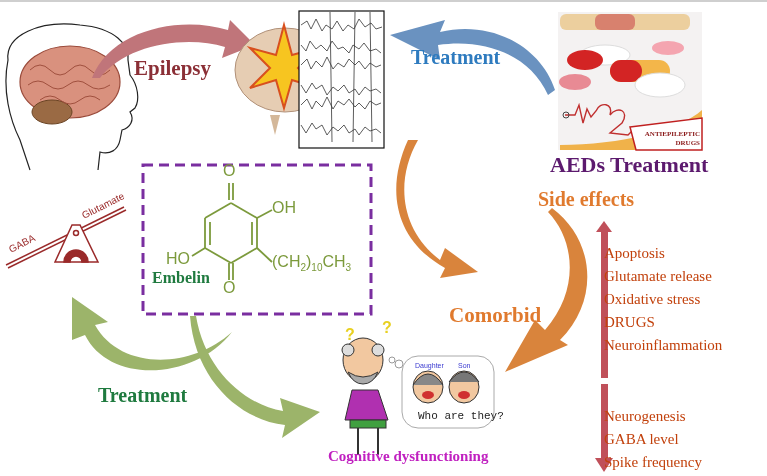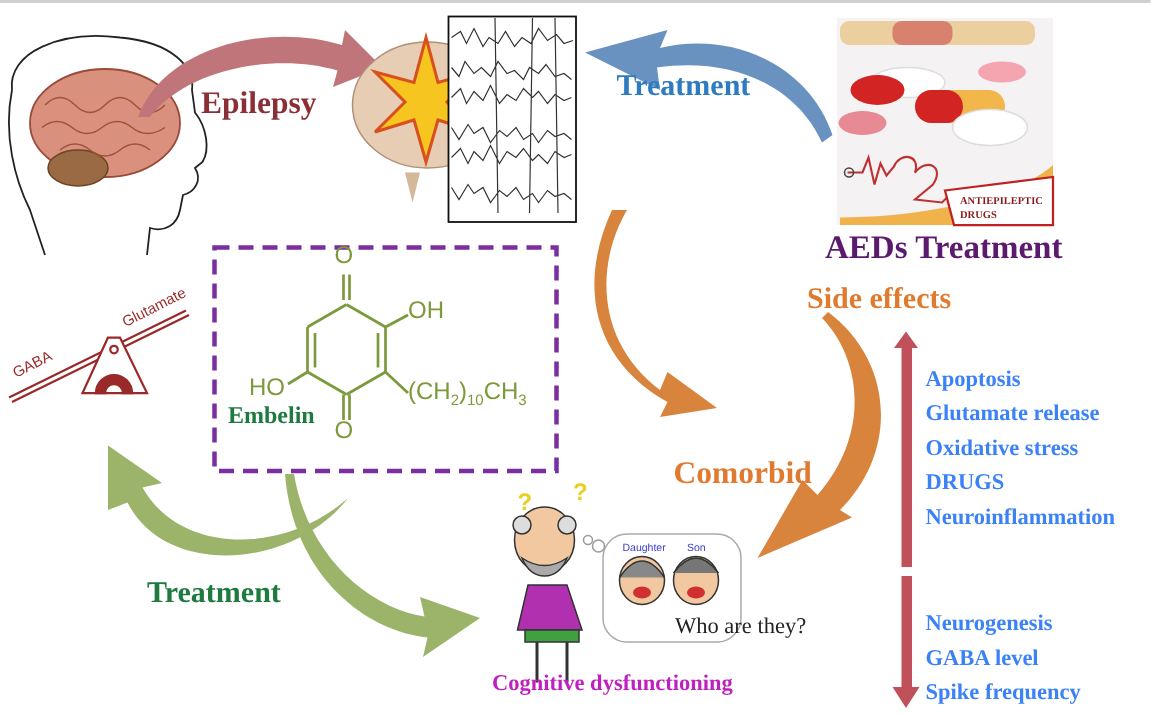--- a/index.html
+++ b/index.html
@@ -8,28 +8,28 @@
   svg.art { position: absolute; left: 0; top: 0; }
   .lbl { position: absolute; font-family: "Liberation Serif", serif; font-weight: bold; white-space: nowrap; }
   .epilepsy { left: 134px; top: 56px; font-size: 21px; color: #8b2f36; }
   .treat-top { left: 411px; top: 46px; font-size: 20px; color: #2e7bbf; }
   .aeds { left: 550px; top: 152px; font-size: 22px; color: #5c1a6e; }
   .side { left: 538px; top: 188px; font-size: 20px; color: #e07a2e; }
   .comorbid { left: 449px; top: 303px; font-size: 21px; color: #e07a2e; }
   .embelin { left: 152px; top: 269px; font-size: 16px; color: #1f7a3f; }
   .treat-bottom { left: 98px; top: 384px; font-size: 20px; color: #1f7a3f; }
   .cog { left: 328px; top: 448px; font-size: 15px; color: #c020c0; }
-  .effects { position: absolute; left: 617px; font-family: "Liberation Serif", serif; font-weight: bold; font-size: 15px; color: #3b82f6; line-height: 23px; white-space: nowrap; }
+  .effects { position: absolute; left: 604px; font-family: "Liberation Serif", serif; font-weight: normal; font-size: 15px; color: #c2410c; line-height: 23px; white-space: nowrap; }
   .effects.up { top: 242px; }
   .effects.down { top: 405px; }
   .chem { position: absolute; font-family: "Liberation Sans", sans-serif; font-size: 16px; color: #7c9a3c; white-space: nowrap; }
   .seesaw-txt { position: absolute; font-family: "Liberation Sans", sans-serif; font-size: 10px; color: #9a2a2a; white-space: nowrap; }
   .small-blue { position: absolute; font-family: "Liberation Sans", sans-serif; font-size: 7px; color: #3a3ad0; }
-  .who { position: absolute; font-family: Liberation Serif, serif; font-size: 15px; color: #222; margin-left: 32px; }
-  .drugs-label { position: absolute; font-family: "Liberation Serif", serif; font-size: 7px; font-weight: bold; color: #8b1a1a; text-align: left; line-height: 9px; }
+  .who { position: absolute; font-family: Liberation Mono, monospace; font-size: 11px; color: #222; }
+  .drugs-label { position: absolute; font-family: "Liberation Serif", serif; font-size: 7px; font-weight: bold; color: #8b1a1a; text-align: right; line-height: 9px; }
 </style>
 </head>
 <body>
 
 <div class="topline"></div>
 
 <svg class="art" width="767" height="476" viewBox="0 0 767 476">
 
   <path d="M8,60 C5,35 40,20 80,25 C115,28 130,45 128,60 L130,75 C138,85 140,100 135,108 L130,112 C135,120 130,128 122,130 L120,140 C118,150 110,155 100,152 L98,170 M8,60 C2,90 10,120 20,140 L30,170" fill="none" stroke="#222" stroke-width="1.2"></path>
 

